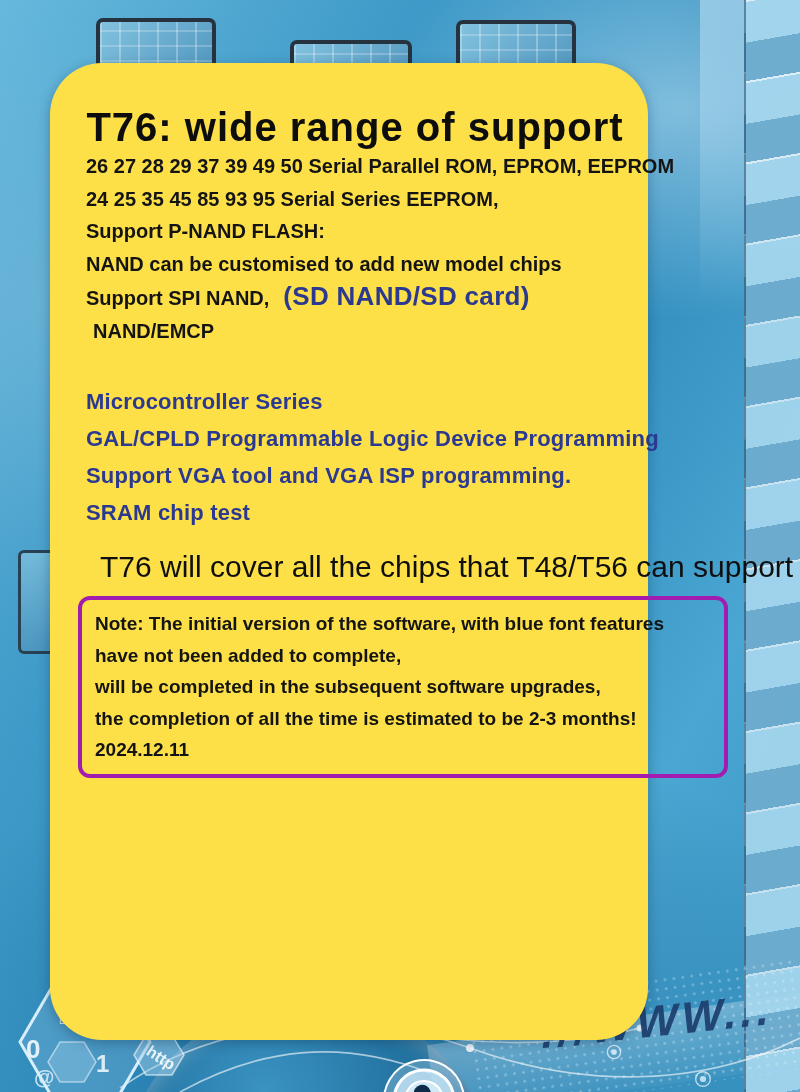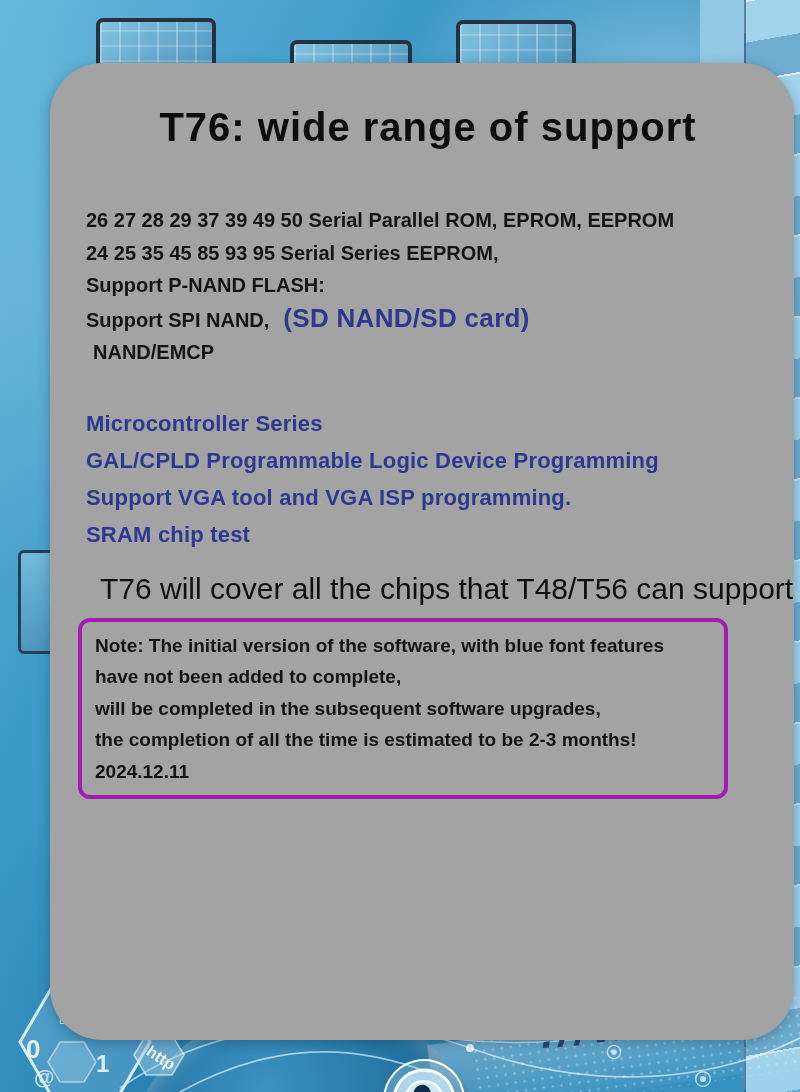--- a/index.html
+++ b/index.html
@@ -55,31 +55,31 @@
   .net-svg { position:absolute; left:0; top:978px; z-index:2; }
   .hex-svg { position:absolute; left:0; top:980px; z-index:3; }
   .person-svg { position:absolute; left:372px; top:1048px; z-index:3; }
   .node-svg { position:absolute; z-index:3; }
 
   .www { position:absolute; left:540px; top:996px; z-index:3;
     font-size:44px; font-weight:bold; color:#1c3e6e; letter-spacing:4px;
     transform:rotate(-6deg) skewX(-14deg); opacity:.92; white-space:nowrap; }
 
   
-  .card { position:absolute; left:50px; top:63px; width:744px; height:977px; z-index:5;
-    background:#a3a3a3; border-radius:52px; box-sizing:border-box;
+  .card { position:absolute; left:50px; top:63px; width:598px; height:977px; z-index:5;
+    background:#fde047; border-radius:52px; box-sizing:border-box;
     padding:42px 24px 0 36px;
     box-shadow:0 3px 12px rgba(12,45,75,.35); }
 
   .title { margin:0; font-size:40px; font-weight:bold; color:#0d0d0d;
     text-align:center; letter-spacing:1px; white-space:nowrap; }
 
   .card p { margin:0; white-space:nowrap; }
 
-  .support-block { margin-top:54px; font-size:20px; line-height:32.5px;
+  .support-block { font-size:20px; line-height:32.5px;
     font-weight:bold; color:#141414; }
   .spi-blue { color:#2b3990; font-size:26px; padding-left:14px; letter-spacing:.3px; }
   .emmc-line { padding-left:7px; }
 
   .blue-block { margin-top:36px; font-size:22px; line-height:37px;
     font-weight:bold; color:#2b3990; letter-spacing:.2px; }
 
   .logic-block { margin-top:16px; font-size:20px; line-height:33.5px;
     font-weight:bold; color:#141414; }
 
@@ -163,20 +163,21 @@
   <div class="www">://WWW...</div>
 
   <div class="card">
 
     <h1 class="title">T76: wide range of support</h1>
 
     <div class="support-block">
       <p>26 27 28 29 37 39 49 50 Serial Parallel ROM, EPROM, EEPROM</p>
       <p>24 25 35 45 85 93 95 Serial Series EEPROM,</p>
       <p>Support P-NAND FLASH:</p>
+      <p>NAND can be customised to add new model chips</p>
       <p><span>Support SPI NAND,</span><span class="spi-blue">(SD NAND/SD card)</span></p>
       <p class="emmc-line">NAND/EMCP</p>
     </div>
 
     <div class="blue-block">
       <p>Microcontroller Series</p>
       <p>GAL/CPLD Programmable Logic Device Programming</p>
       <p>Support VGA tool and VGA ISP programming.</p>
       <p>SRAM chip test</p>
     </div>

